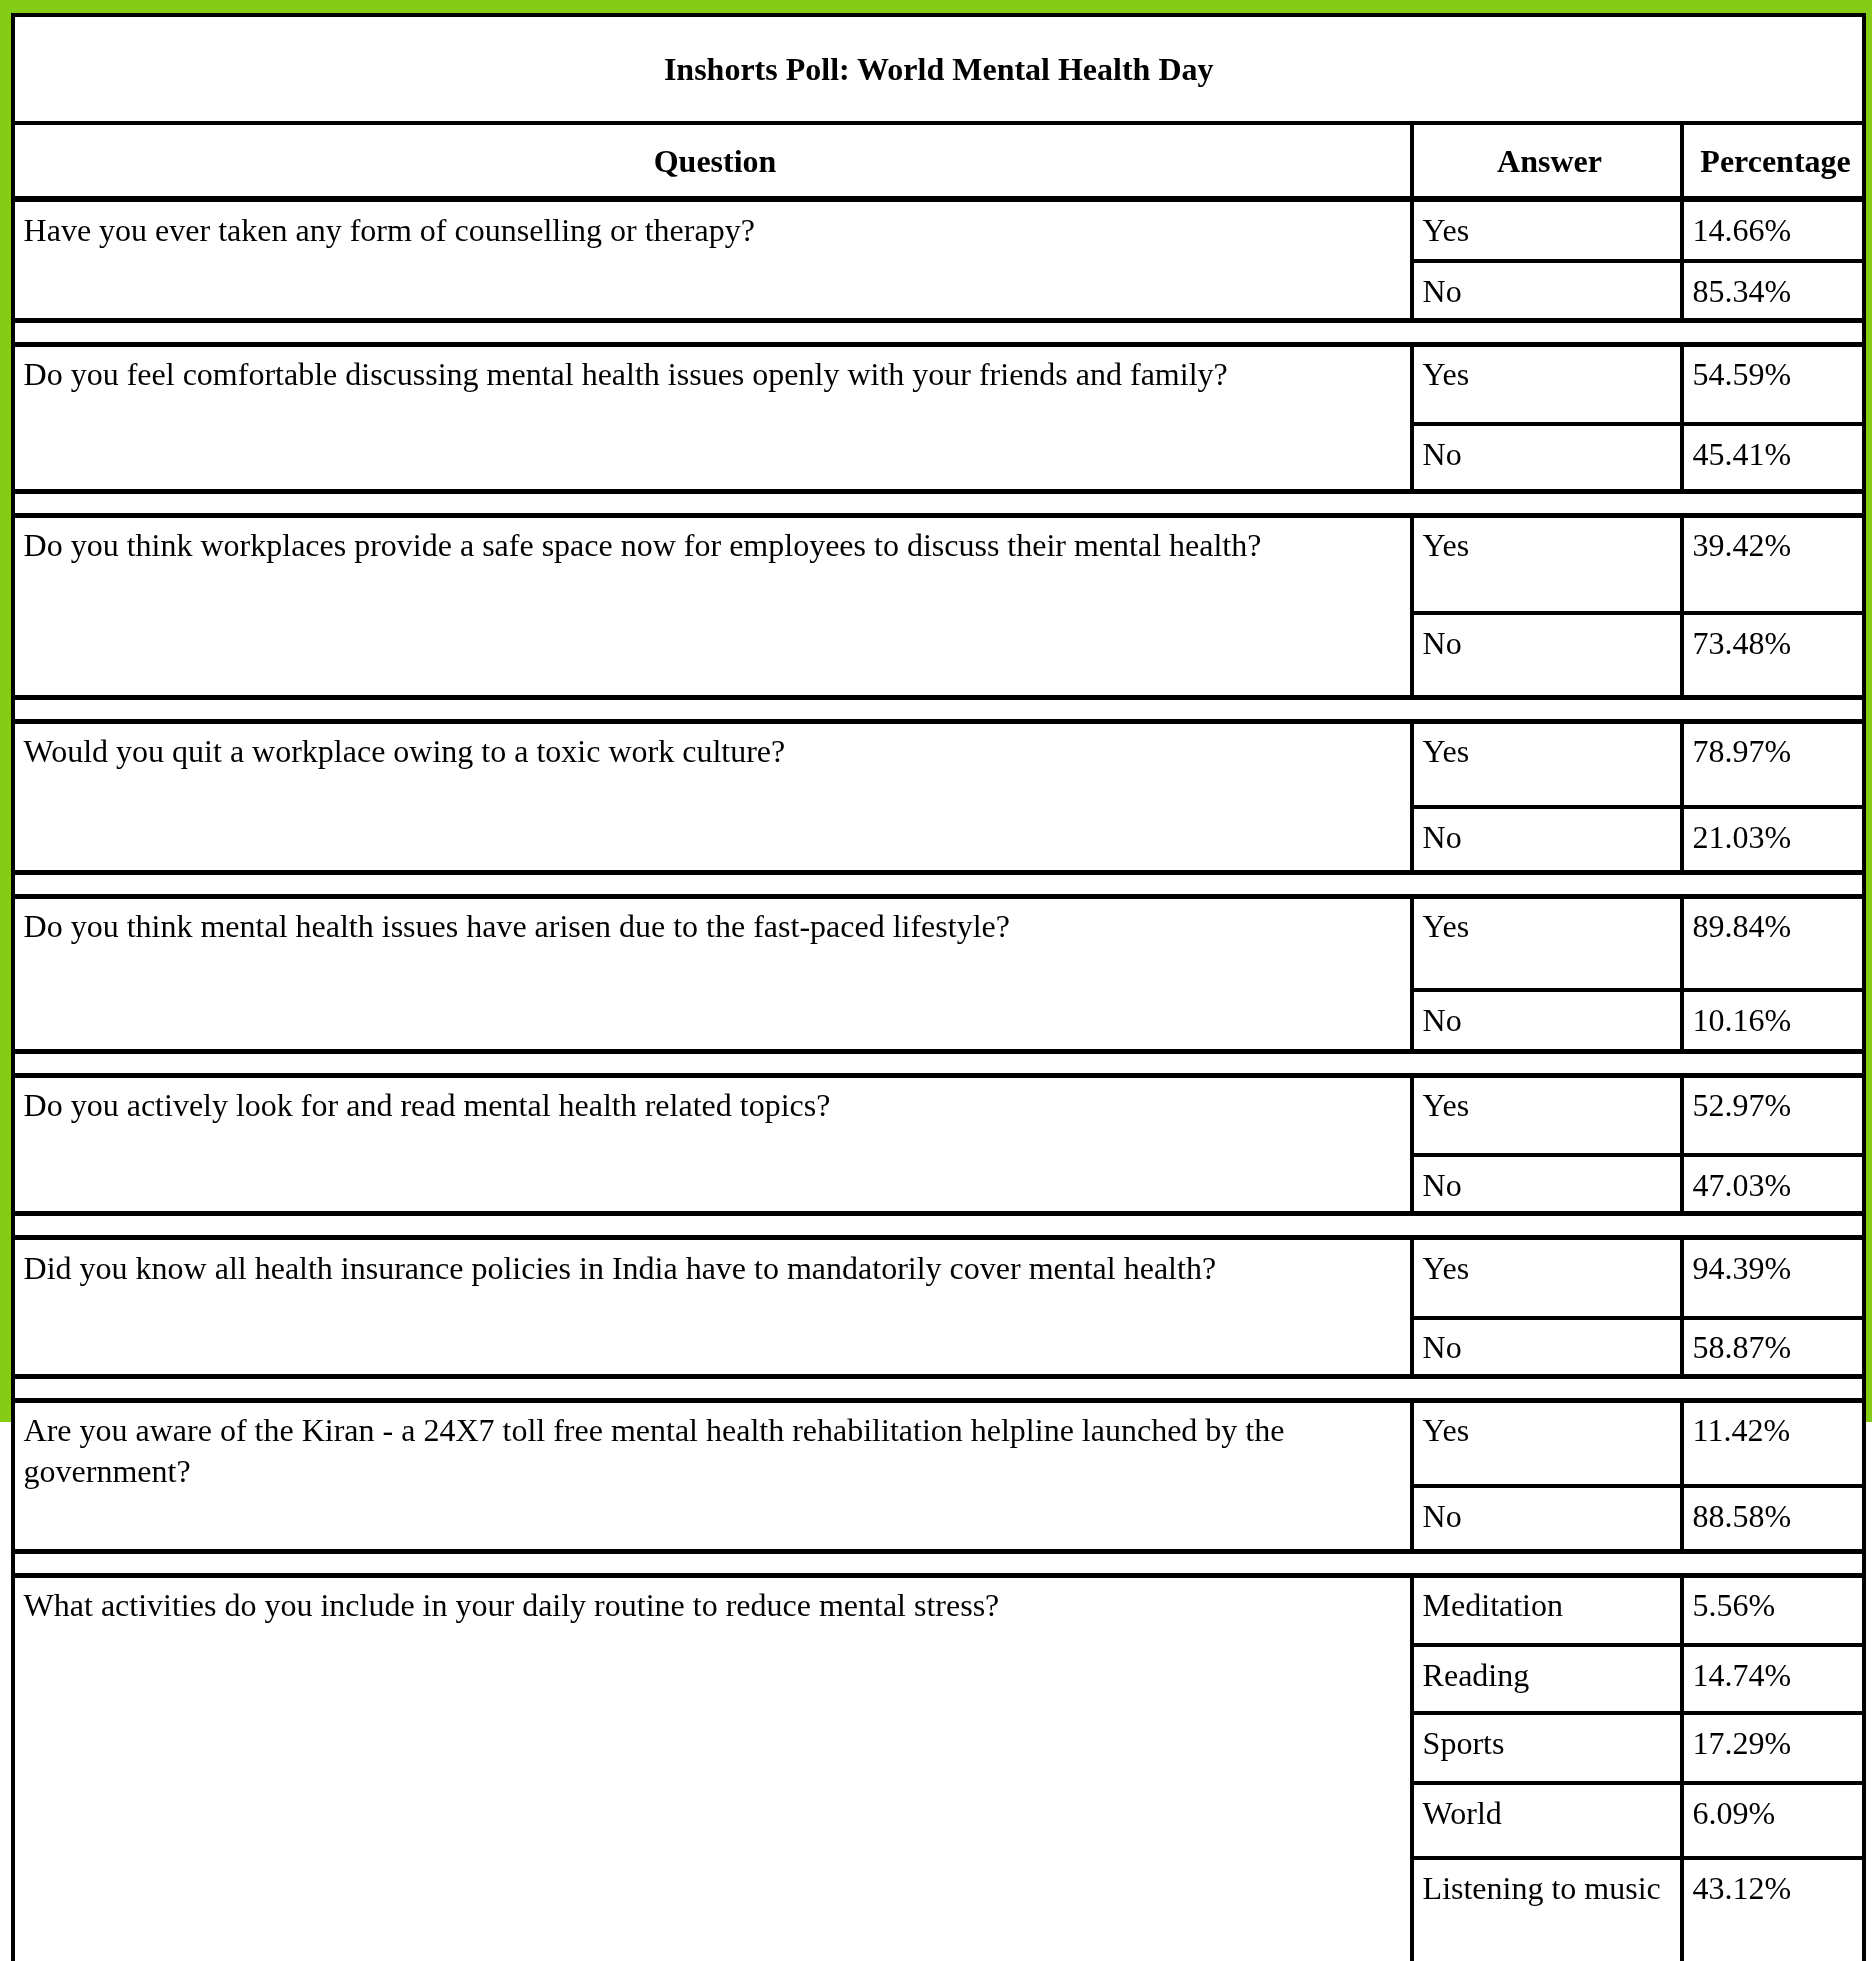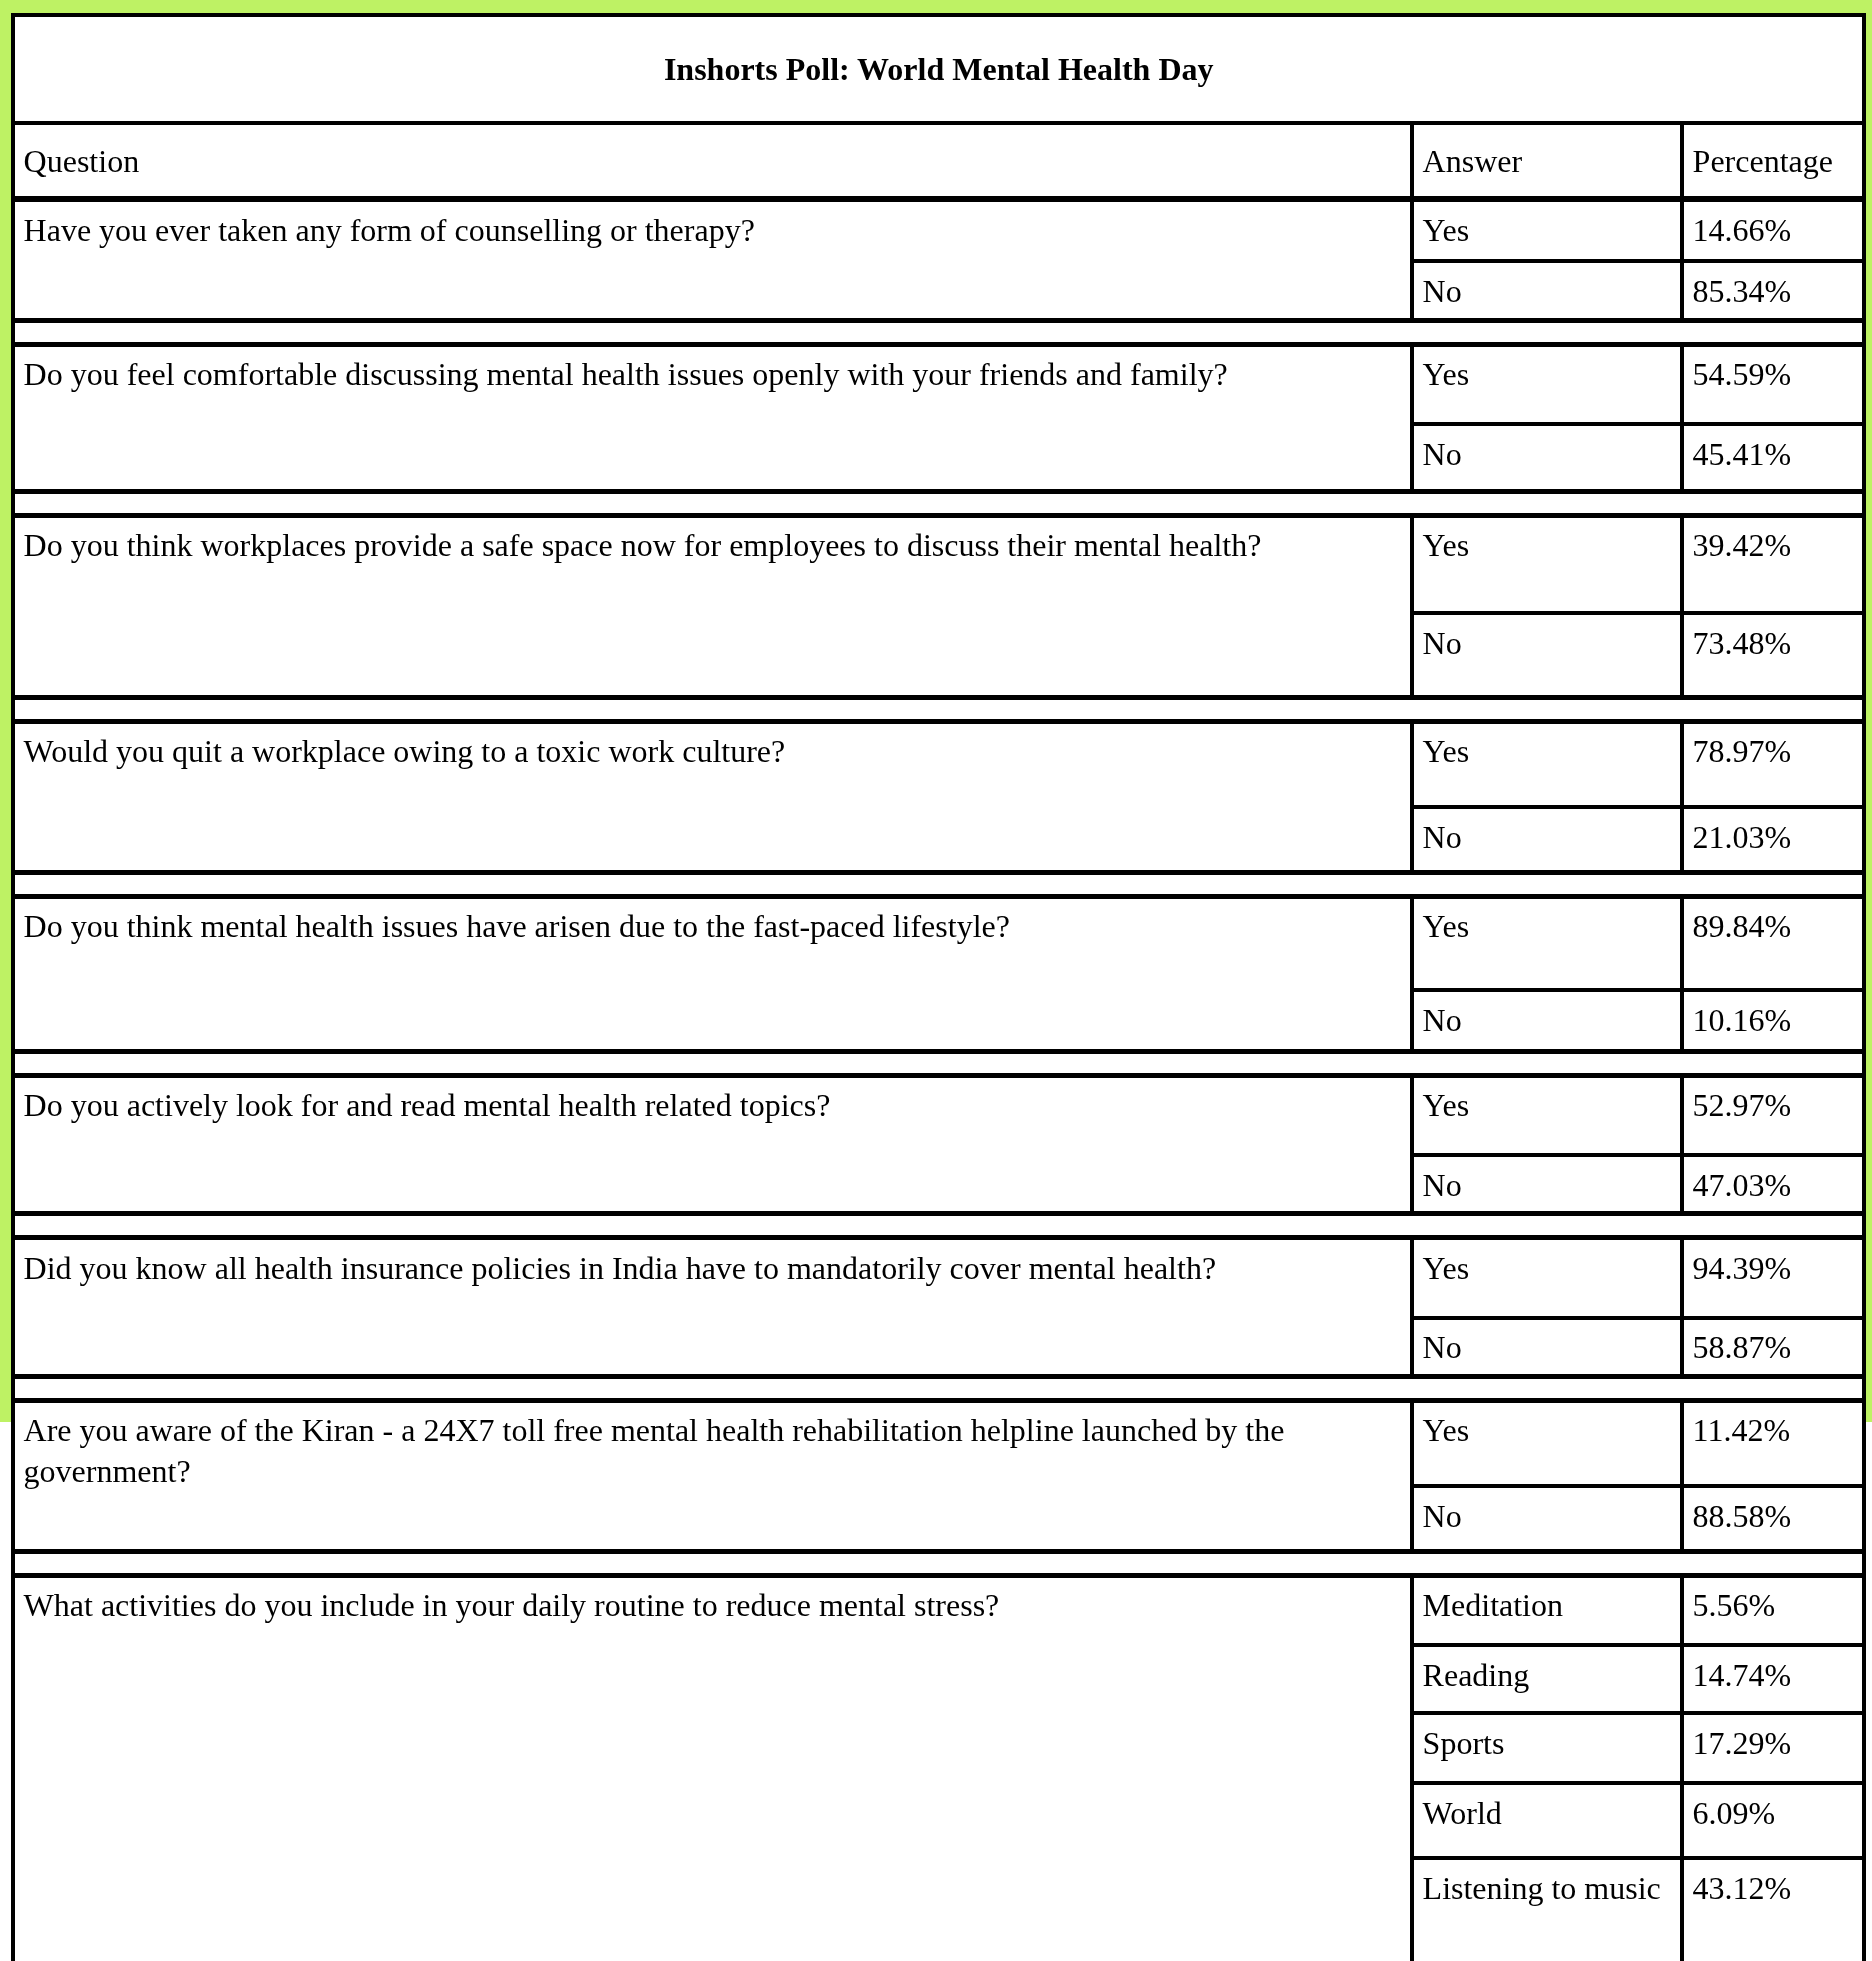--- a/index.html
+++ b/index.html
@@ -8,21 +8,21 @@
     background: #ffffff;
     width: 1873px;
     height: 1962px;
     overflow: hidden;
   }
   .page {
     box-sizing: border-box;
     width: 1873px;
     height: 1422px;
     padding: 13px 11.2px 11.2px 11.2px;
-    background: #bef264;
+    background: #84cc16;
   }
   table.poll {
     border-collapse: collapse;
     table-layout: fixed;
     width: 1850px;
     border: 4.7px solid #000000;
     font-family: "Liberation Serif", serif;
     font-size: 32px;
     color: #000000;
     background: #ffffff;
@@ -40,23 +40,23 @@
   }
   td.title-cell {
     border-bottom: 3.7px solid #000000;
     text-align: center;
     vertical-align: middle;
     font-weight: bold;
     height: 97px;
     padding: 3.7px;
   }
   th {
-    text-align: left;
+    text-align: center;
     vertical-align: middle;
-    font-weight: normal;
+    font-weight: bold;
     border-bottom: 6.6px solid #000000;
     height: 58px;
   }
   td.q-cell { padding-right: 13px; }
   tr.spacer-row td {
     border-top: 5.6px solid #000000;
     border-bottom: 5.6px solid #000000;
     height: 19px;
     padding: 0;
   }

